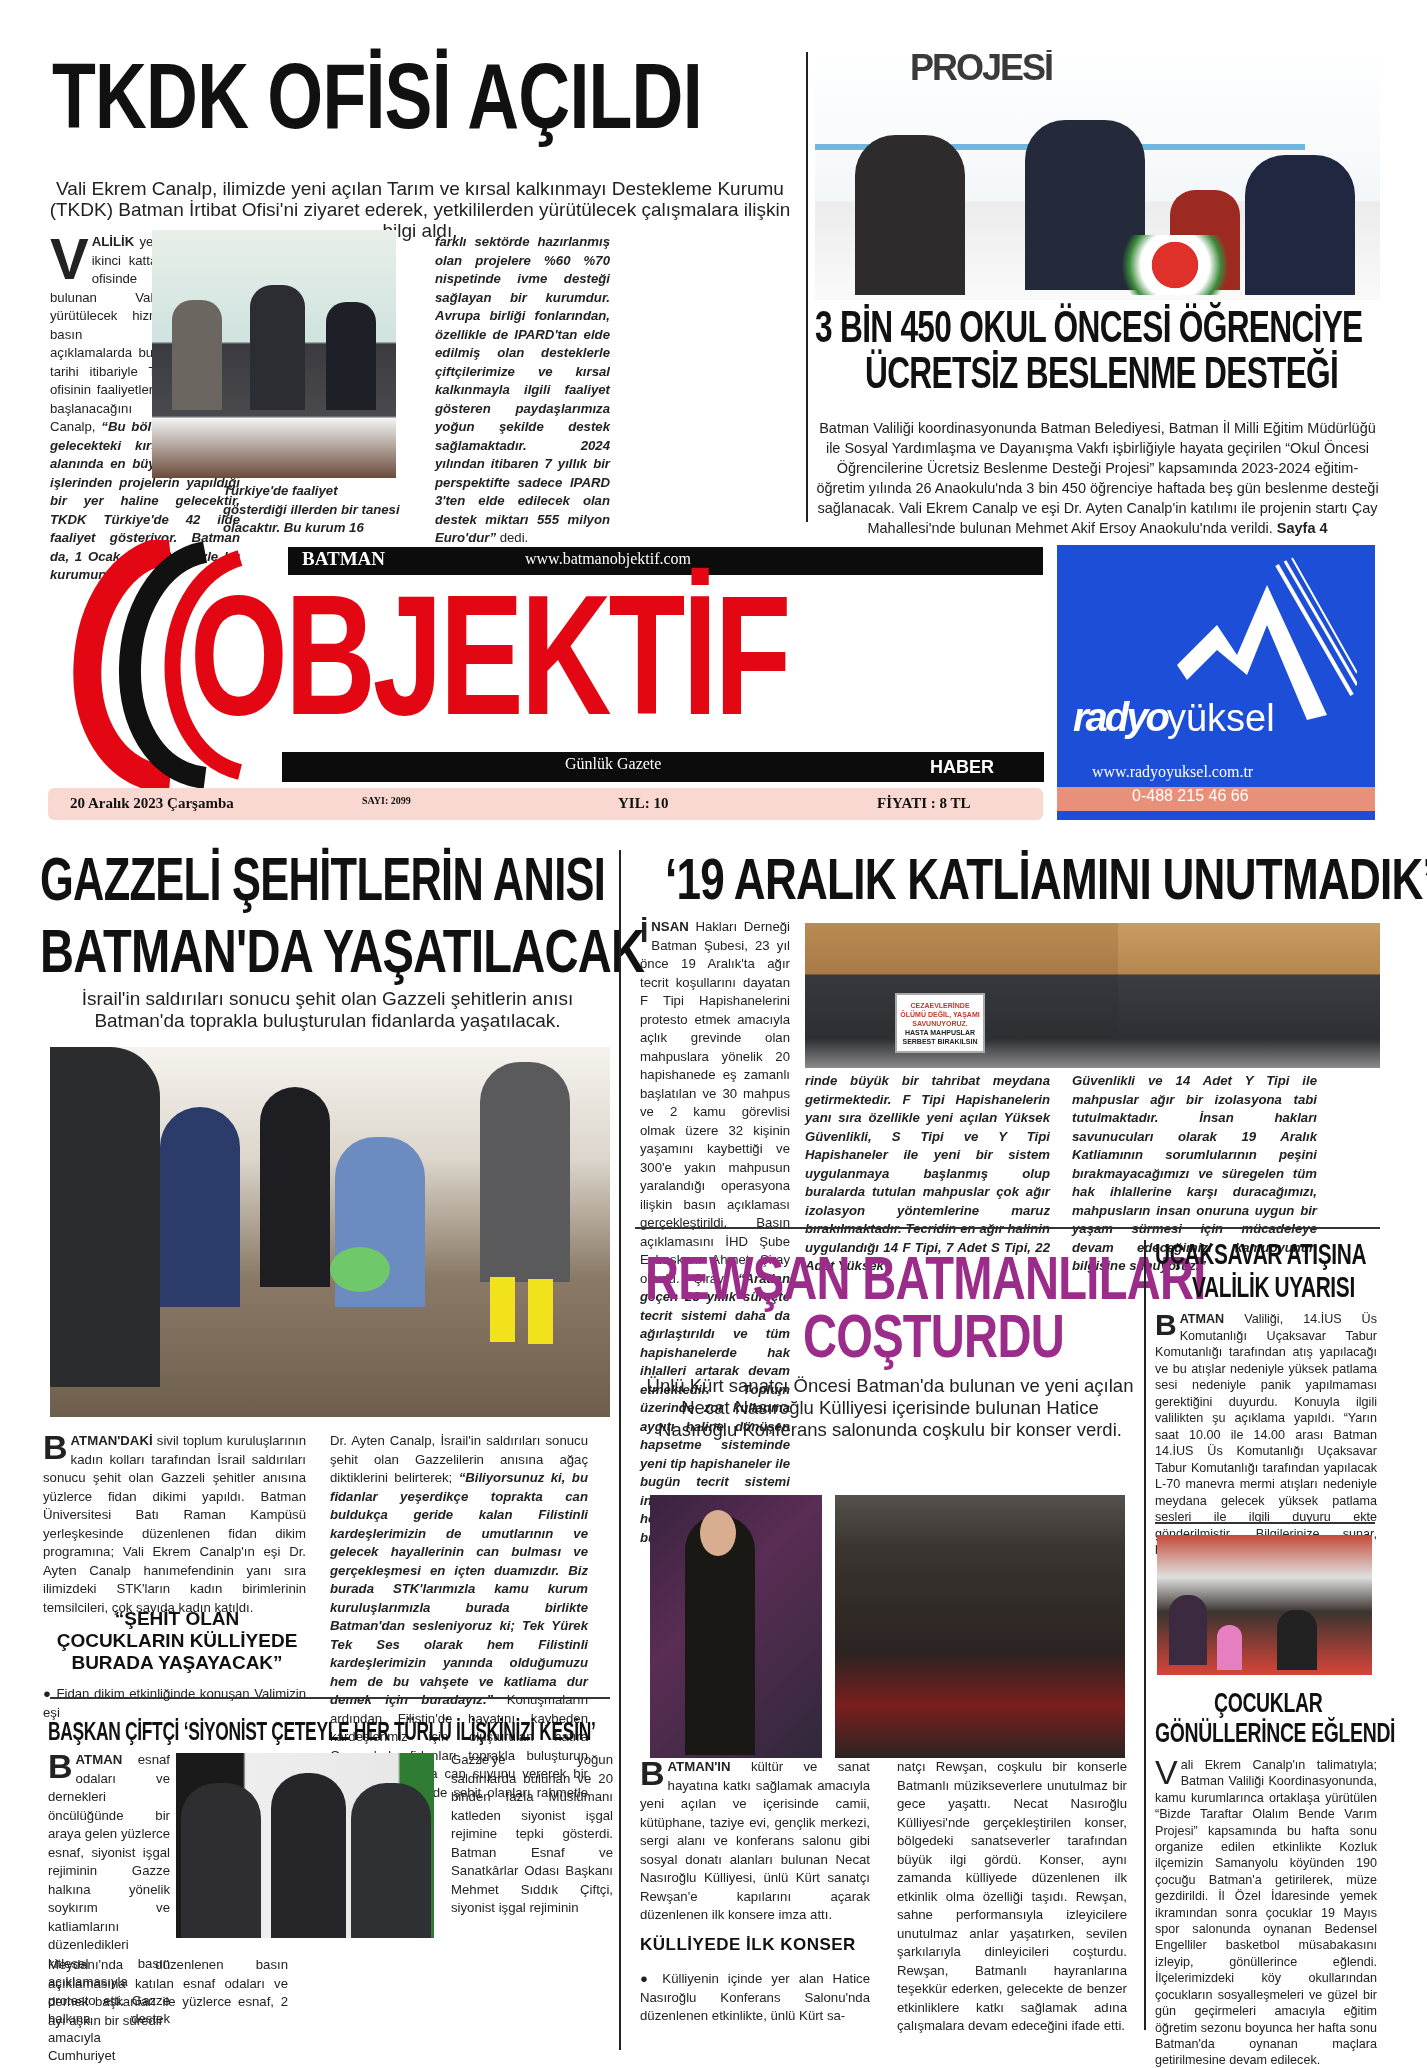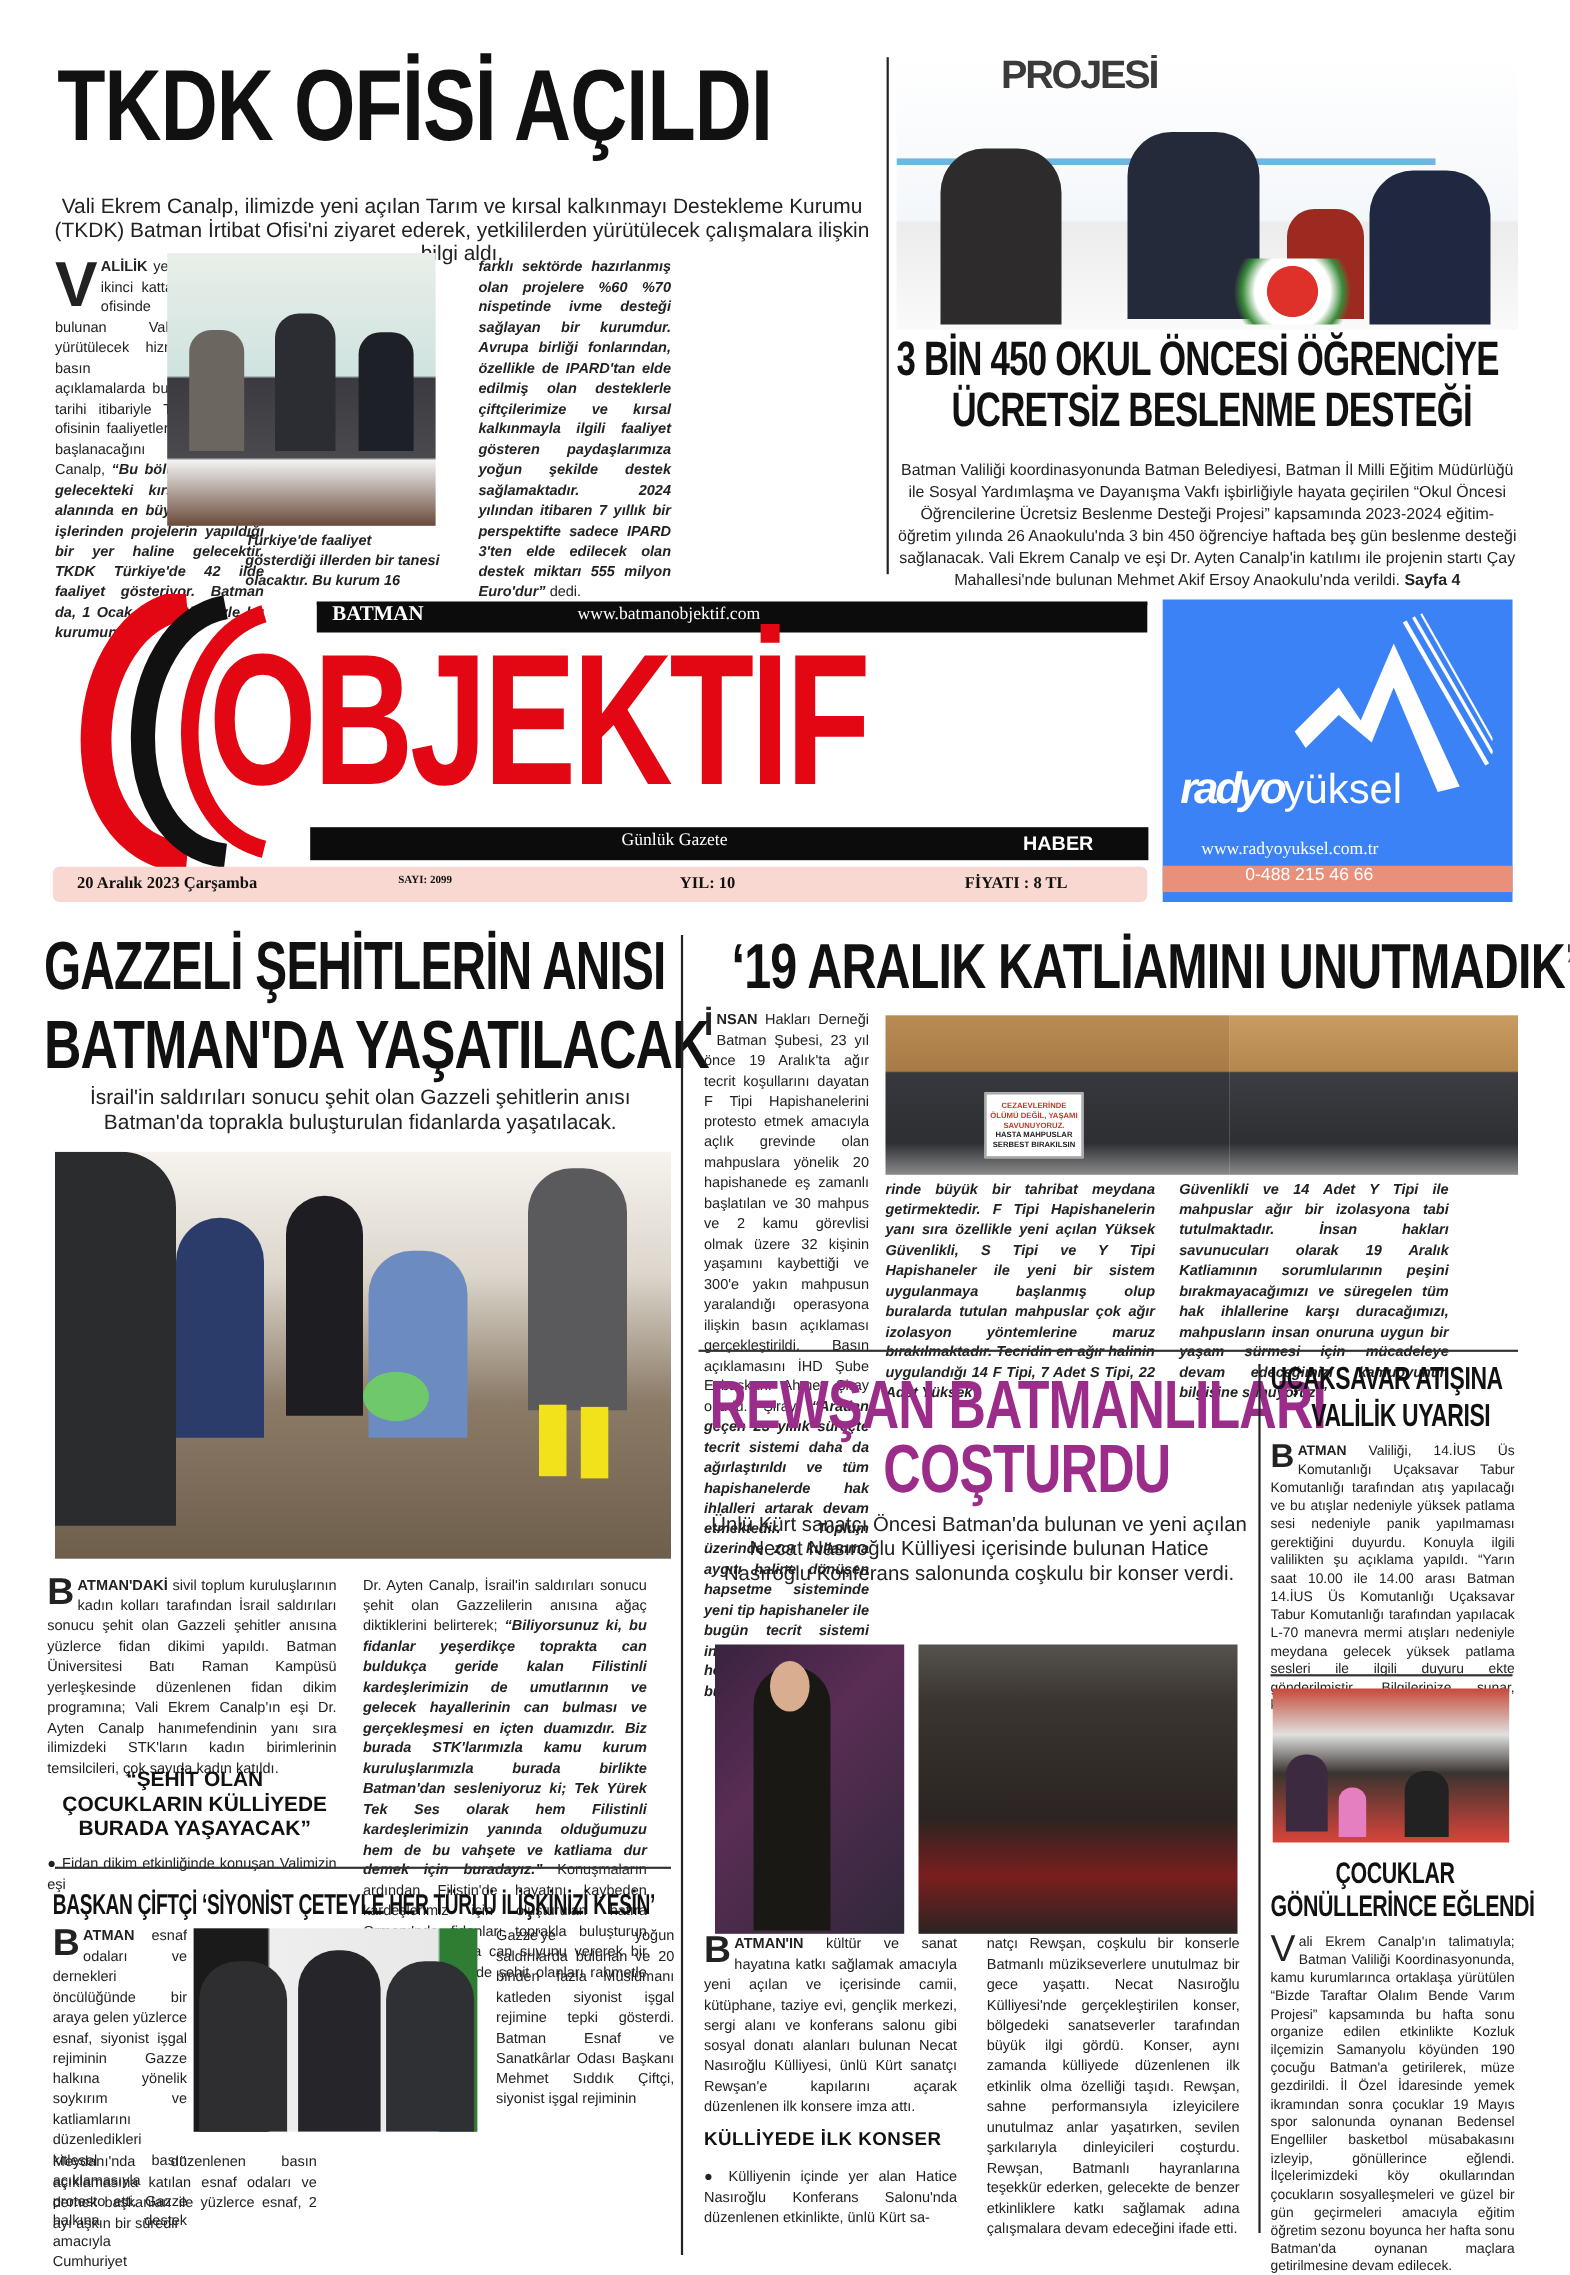--- a/index.html
+++ b/index.html
@@ -67,21 +67,21 @@
   <div class="abs" style="left:525px;top:215px;color:#fff;font-size:16px;font-family:'Liberation Serif',serif">Günlük Gazete</div>
   <div class="abs" style="left:890px;top:217px;color:#fff;font-weight:bold;font-size:18px">HABER</div>
 
   <div class="abs" style="left:8px;top:248px;width:995px;height:32px;background:#f8d8d0;border-radius:6px"></div>
   <div class="abs" style="left:30px;top:255px;font-weight:bold;font-size:15px;font-family:'Liberation Serif',serif">20 Aralık 2023 Çarşamba</div>
   <div class="abs" style="left:322px;top:255px;font-weight:bold;font-size:10px;font-family:'Liberation Serif',serif">SAYI: 2099</div>
   <div class="abs" style="left:578px;top:255px;font-weight:bold;font-size:15px;font-family:'Liberation Serif',serif">YIL: 10</div>
   <div class="abs" style="left:837px;top:255px;font-weight:bold;font-size:15px;font-family:'Liberation Serif',serif">FİYATI : 8 TL</div>
 </div>
 
-<div class="abs" style="left:1057px;top:545px;width:318px;height:275px;background:#3b82f6">
+<div class="abs" style="left:1057px;top:545px;width:318px;height:275px;background:#1d4ed8">
   <svg class="abs" style="left:100px;top:10px" width="200" height="170" viewBox="0 0 200 170">
     <polygon points="20,110 60,70 80,100 110,30 170,160 150,165 110,70 90,120 60,95 30,125" fill="#fff"></polygon>
     <line x1="120" y1="10" x2="195" y2="140" stroke="#fff" stroke-width="4"></line>
     <line x1="128" y1="6" x2="200" y2="130" stroke="#fff" stroke-width="3"></line>
     <line x1="135" y1="3" x2="200" y2="118" stroke="#fff" stroke-width="2"></line>
   </svg>
   <div class="abs" style="left:16px;top:150px;color:#fff;white-space:nowrap">
     <span style="font-weight:900;font-size:40px;letter-spacing:-3px;font-style:italic">radyo</span><span style="font-size:38px;font-weight:normal">yüksel</span>
   </div>
   <div class="abs" style="left:35px;top:218px;color:#fff;font-size:16px;font-family:'Liberation Serif',serif">www.radyoyuksel.com.tr</div>

